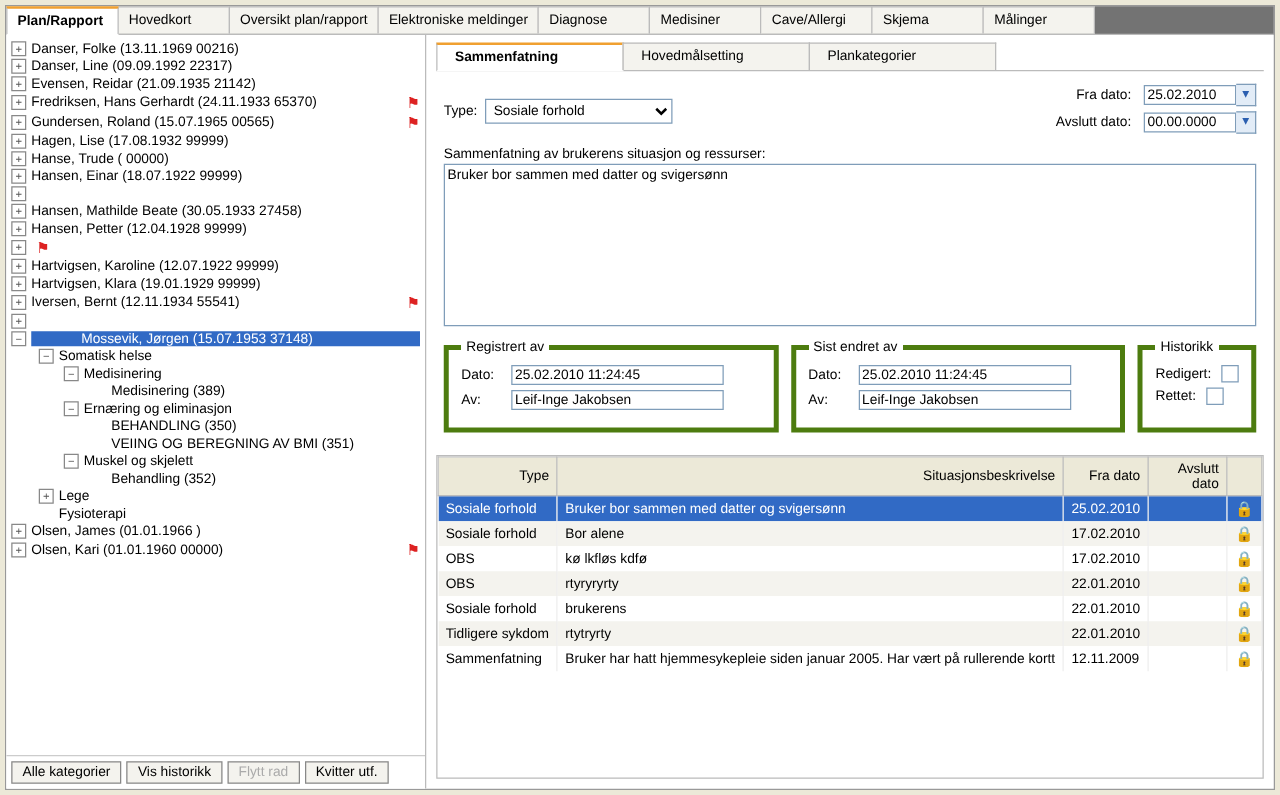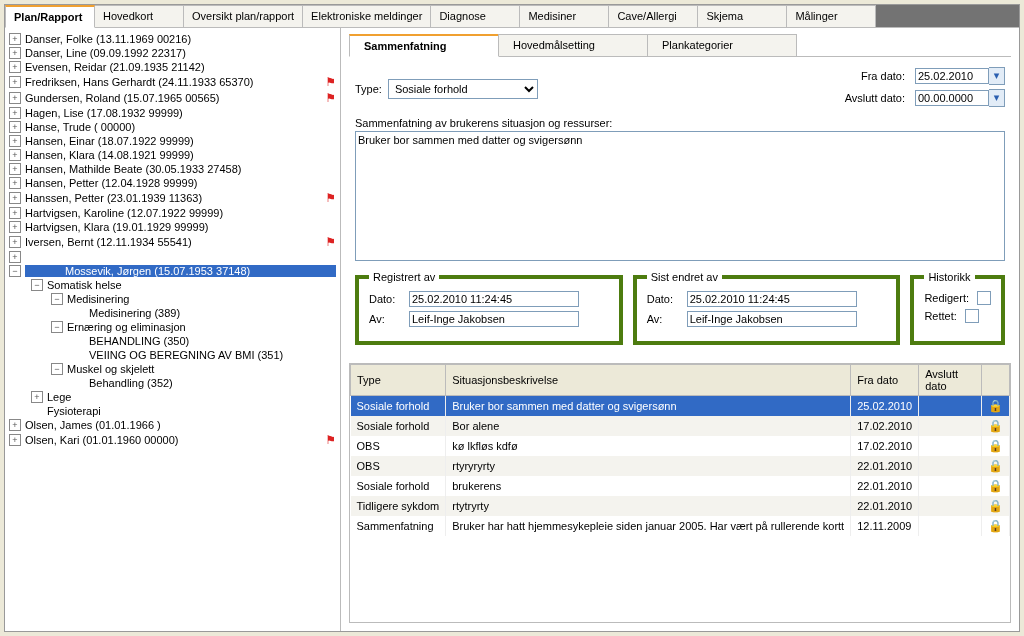--- a/index.html
+++ b/index.html
@@ -51,21 +51,21 @@
 fieldset { border: 4px solid #4d7c0f; padding: 8px 10px 10px 10px; }
 fieldset legend { padding: 0 4px; }
 .fs-row { display: flex; align-items: center; margin-bottom: 4px; gap: 6px;}
 .fs-row label { width: 34px; }
 .fs-row input.txt { width: 170px; }
 .fs-narrow .fs-row { gap: 8px; align-items: center;}
 .fs-narrow .chk { width: 14px; height: 14px; border: 1px solid #7f9db9; background:#fff;}
 
 .table-wrap { flex: 1; margin: 8px; border: 1px solid #bbb; overflow: auto; }
 table.grid { width: 100%; border-collapse: collapse; }
-table.grid th { background: #ece9d8; border: 1px solid #bbb; padding: 3px 6px; text-align: left; font-weight: normal; }
+table.grid th { background: #ece9d8; border: 1px solid #bbb; padding: 3px 6px; text-align: right; font-weight: normal; }
 table.grid td { border-right: 1px solid #eee; padding: 3px 6px; white-space: nowrap; }
 table.grid tr.selected td { background: #316ac5; color: #fff; }
 table.grid tr:nth-child(odd):not(.selected) td { background: #fff; }
 table.grid tr:nth-child(even):not(.selected) td { background: #f4f3ee; }
 .lock { color: #c33; font-size: 12px; }
 
 </style>
 </head>
 <body>
 
@@ -116,33 +116,31 @@
           <div class="tree-item lvl0">
             <span class="plus">+</span>
             <span class="label">Hanse, Trude ( 00000)</span>
           </div>
           <div class="tree-item lvl0">
             <span class="plus">+</span>
             <span class="label">Hansen, Einar (18.07.1922 99999)</span>
           </div>
           <div class="tree-item lvl0">
             <span class="plus">+</span>
-            <span class="label">Hansen, Klara (14.08.1921 99999)</span>
           </div>
           <div class="tree-item lvl0">
             <span class="plus">+</span>
             <span class="label">Hansen, Mathilde Beate (30.05.1933 27458)</span>
           </div>
           <div class="tree-item lvl0">
             <span class="plus">+</span>
             <span class="label">Hansen, Petter (12.04.1928 99999)</span>
           </div>
           <div class="tree-item lvl0">
             <span class="plus">+</span>
-            <span class="label">Hanssen, Petter (23.01.1939 11363)</span>
             <span class="flag">⚑</span>
           </div>
           <div class="tree-item lvl0">
             <span class="plus">+</span>
             <span class="label">Hartvigsen, Karoline (12.07.1922 99999)</span>
           </div>
           <div class="tree-item lvl0">
             <span class="plus">+</span>
             <span class="label">Hartvigsen, Klara (19.01.1929 99999)</span>
           </div>
@@ -201,20 +199,26 @@
           <div class="tree-item lvl0">
             <span class="plus">+</span>
             <span class="label">Olsen, James (01.01.1966 )</span>
           </div>
           <div class="tree-item lvl0">
             <span class="plus">+</span>
             <span class="label">Olsen, Kari (01.01.1960 00000)</span>
             <span class="flag">⚑</span>
           </div>
         </div>
+      <div class="left-buttons">
+        <button>Alle kategorier</button>
+        <button>Vis historikk</button>
+        <button disabled="">Flytt rad</button>
+        <button>Kvitter utf.</button>
+      </div>
     </div>
 
     <div class="right-panel">
 
       <div class="sub-tabs" id="sub-tabs">
           <div class="sub-tab active">Sammenfatning</div>
           <div class="sub-tab">Hovedmålsetting</div>
           <div class="sub-tab">Plankategorier</div>
         </div>
 

